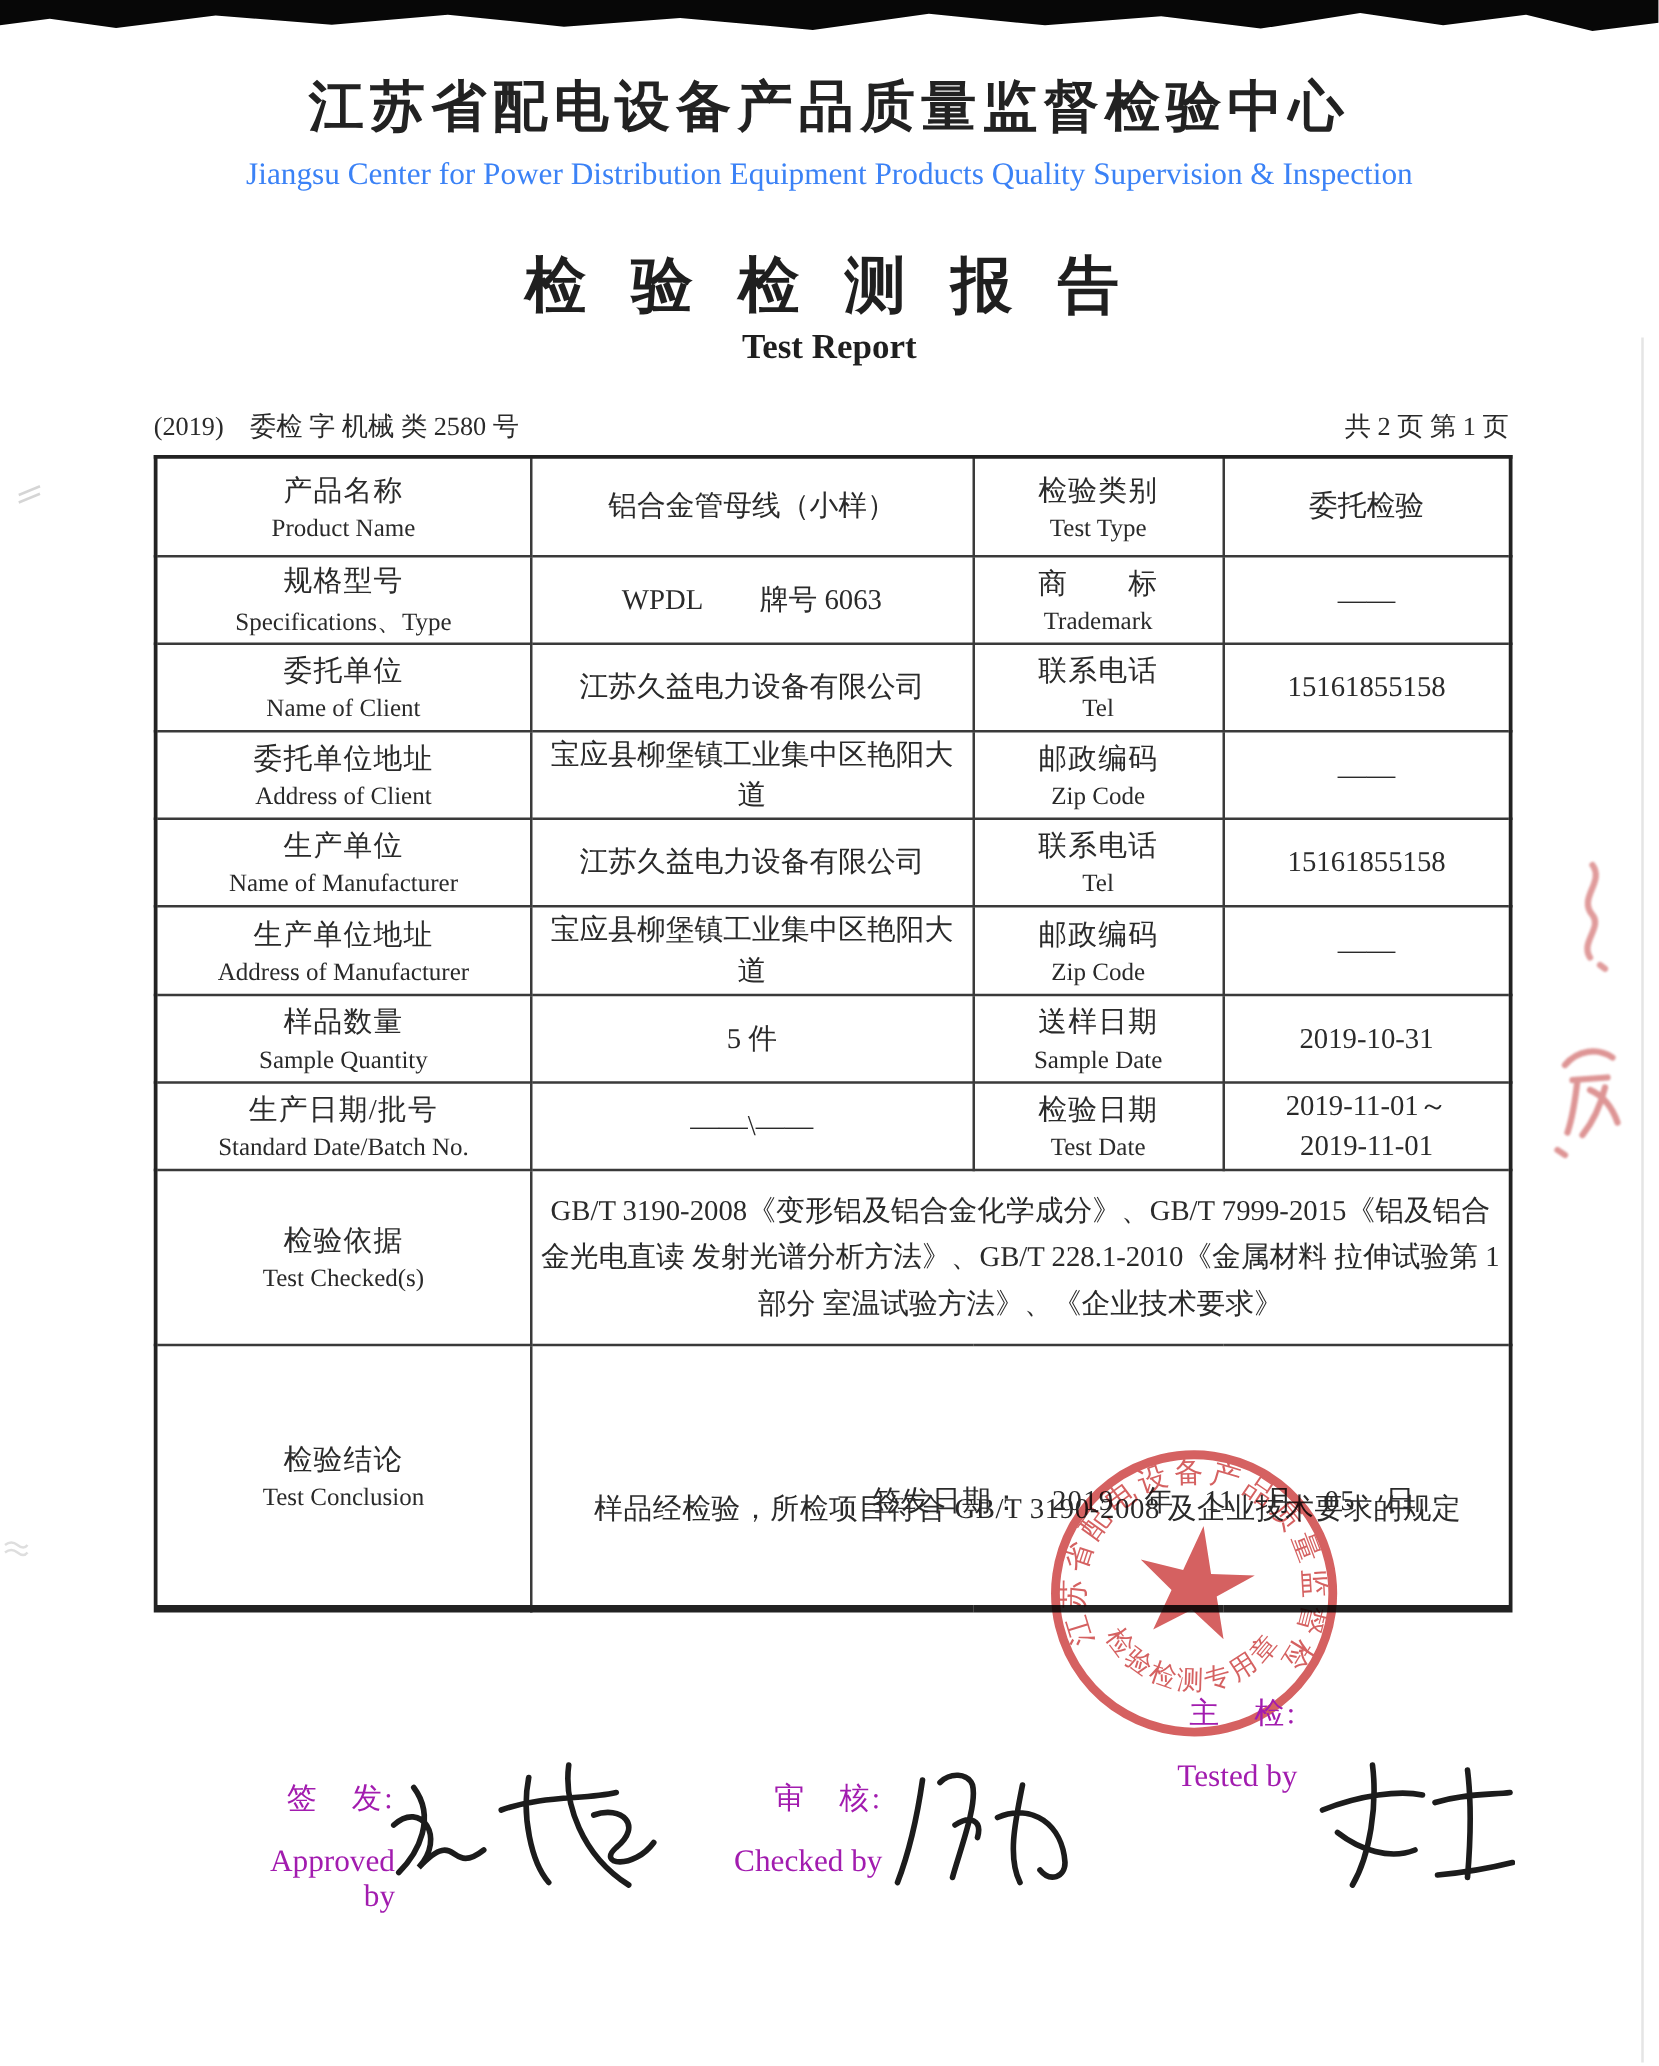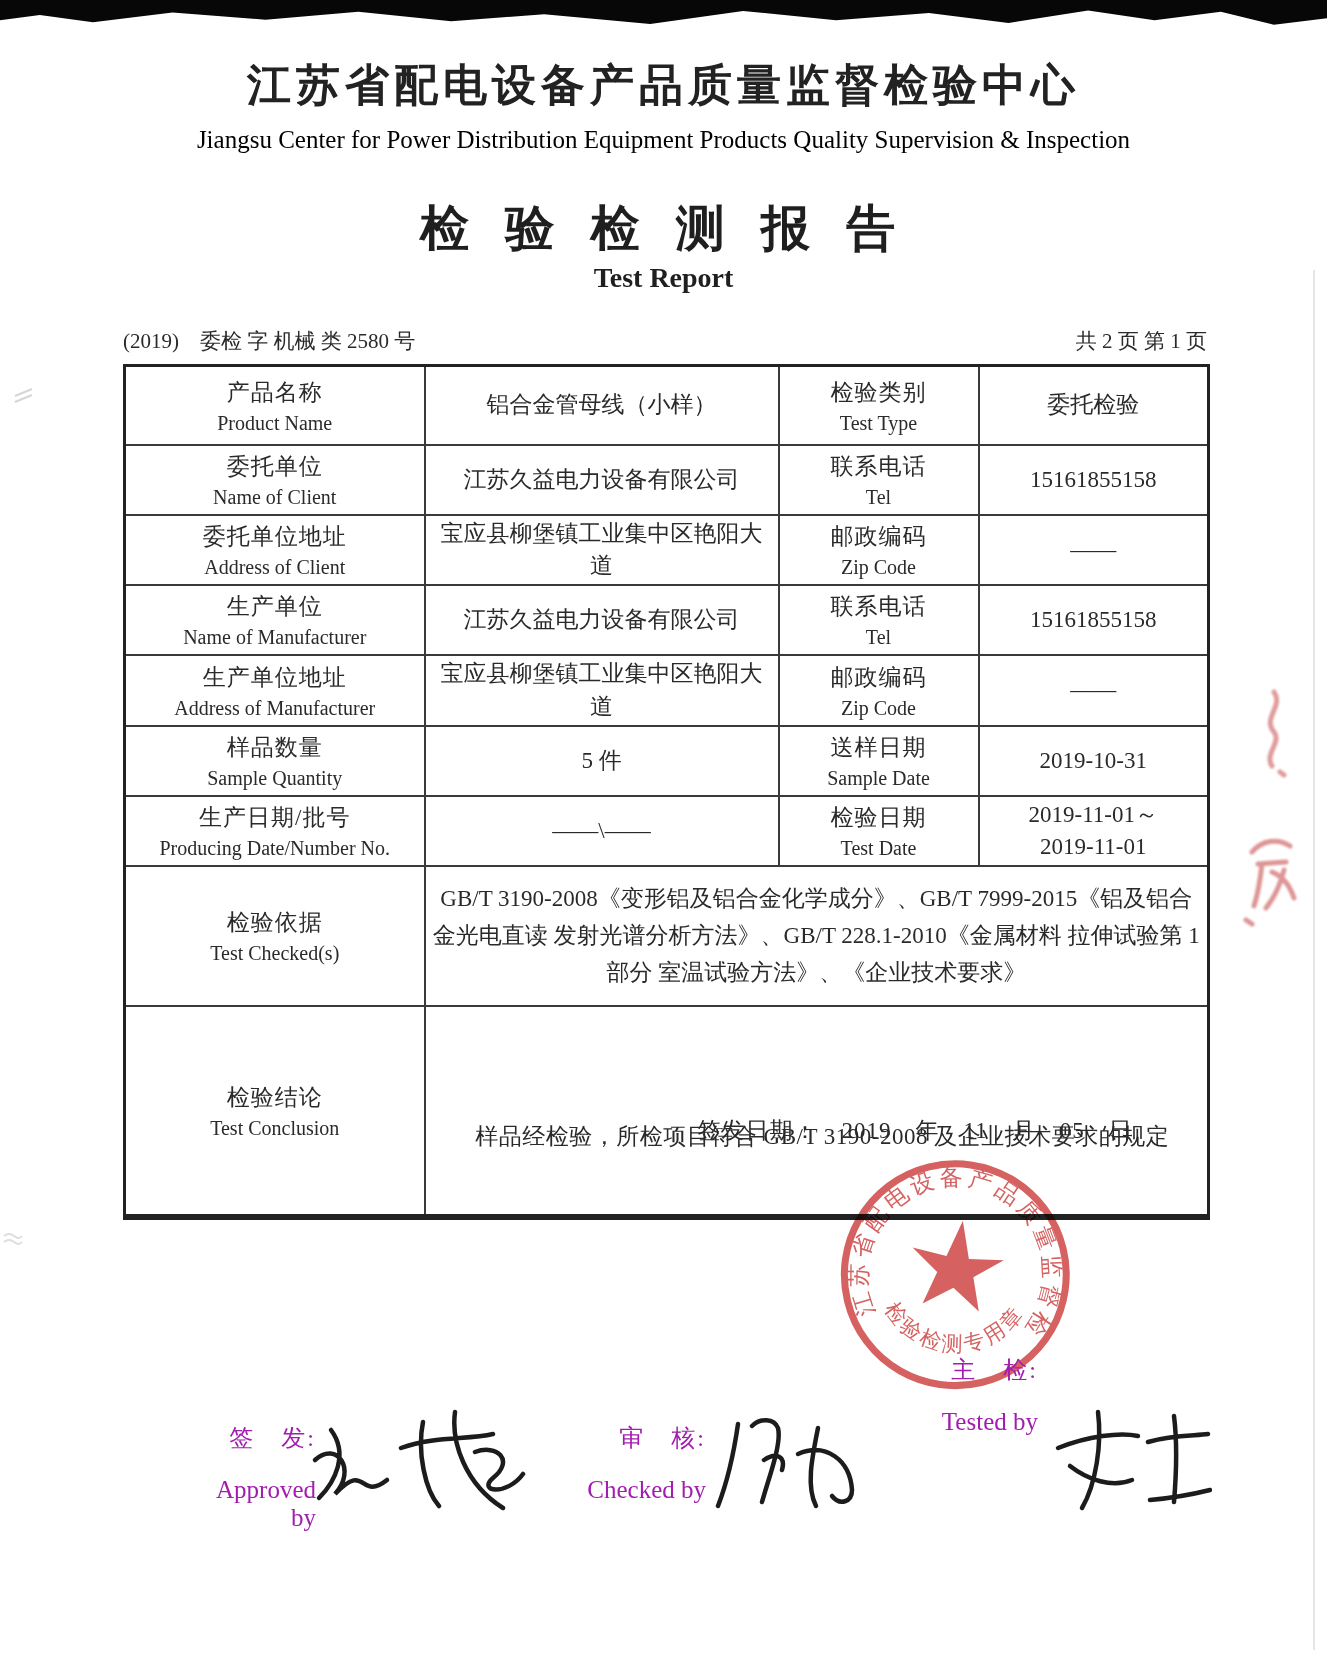--- a/index.html
+++ b/index.html
@@ -19,21 +19,21 @@
   }
   .pencil-mark{position:absolute;opacity:.35;}
   .red-mark{position:absolute;filter:blur(1px);opacity:.6;}
   
   .org-cn{
     position:absolute;left:0;top:56px;width:100%;text-align:center;
     font-size:44px;font-weight:bold;letter-spacing:5px;color:#222;
   }
   .org-en{
     position:absolute;left:0;top:126px;width:100%;text-align:center;
-    font-size:25px;color:#000000;
+    font-size:25px;color:#3b82f6;
   }
   .title-cn{
     position:absolute;left:0;top:196px;width:100%;text-align:center;
     font-size:49px;font-weight:bold;letter-spacing:12px;color:#1f1f1f;
   }
   .title-en{
     position:absolute;left:0;top:262px;width:100%;text-align:center;
     font-size:28px;font-weight:bold;color:#1f1f1f;
   }
   .report-meta{
@@ -112,20 +112,32 @@
         </td>
     <td class="val">铝合金管母线（小样）</td>
     <td class="lbl">
           <span class="cn">检验类别</span>
           <span class="en">Test Type</span>
         </td>
     <td class="val">委托检验</td>
   </tr>
   <tr class="r">
     <td class="lbl">
+          <span class="cn">规格型号</span>
+          <span class="en">Specifications、Type</span>
+        </td>
+    <td class="val">WPDL　　牌号 6063</td>
+    <td class="lbl">
+          <span class="cn">商　　标</span>
+          <span class="en">Trademark</span>
+        </td>
+    <td class="val">——</td>
+  </tr>
+  <tr class="r">
+    <td class="lbl">
           <span class="cn">委托单位</span>
           <span class="en">Name of Client</span>
         </td>
     <td class="val">江苏久益电力设备有限公司</td>
     <td class="lbl">
           <span class="cn">联系电话</span>
           <span class="en">Tel</span>
         </td>
     <td class="val">15161855158</td>
   </tr>
@@ -175,21 +187,21 @@
     <td class="val">5 件</td>
     <td class="lbl">
           <span class="cn">送样日期</span>
           <span class="en">Sample Date</span>
         </td>
     <td class="val">2019-10-31</td>
   </tr>
   <tr class="r">
     <td class="lbl">
           <span class="cn">生产日期/批号</span>
-          <span class="en">Producing Date/Number No.</span>
+          <span class="en">Standard Date/Batch No.</span>
         </td>
     <td class="val">——\——</td>
     <td class="lbl">
           <span class="cn">检验日期</span>
           <span class="en">Test Date</span>
         </td>
     <td class="val">2019-11-01～
 2019-11-01</td>
   </tr>
   <tr class="r-standards">

